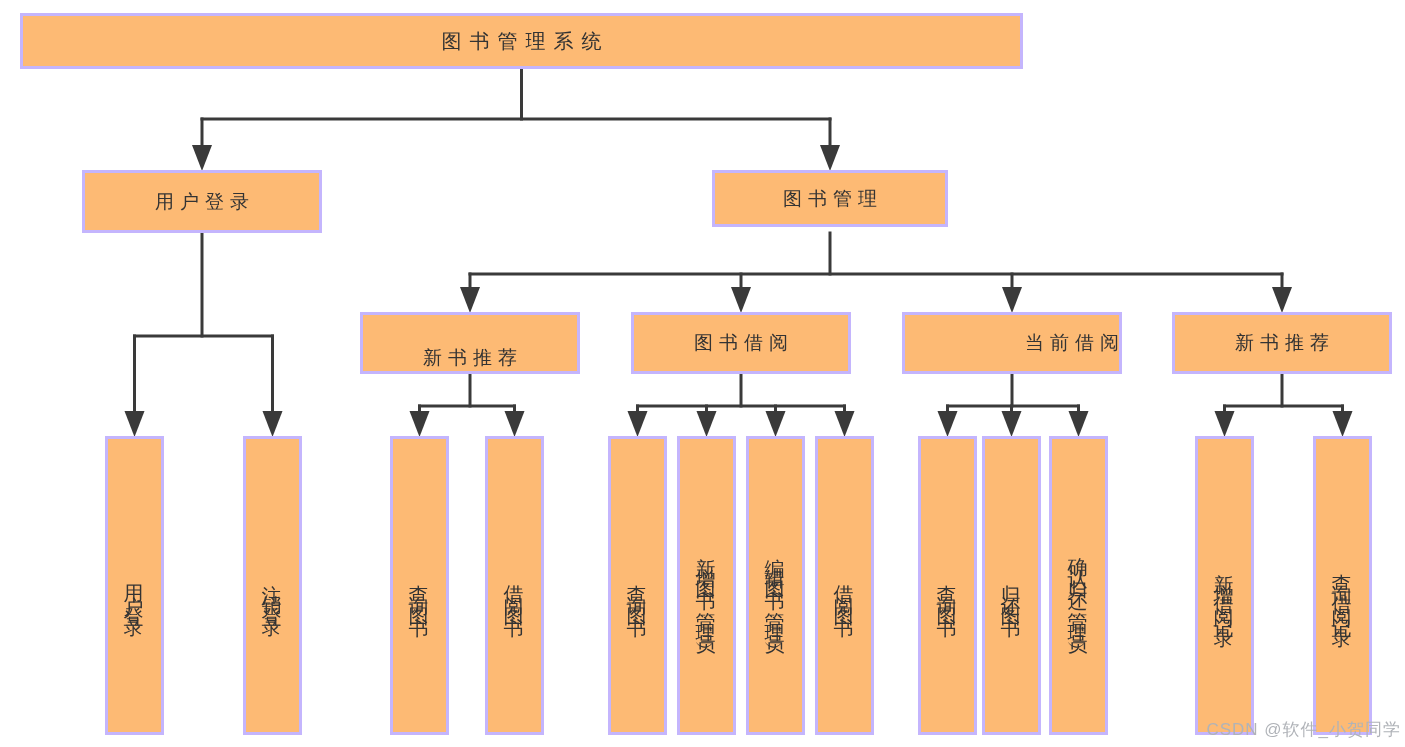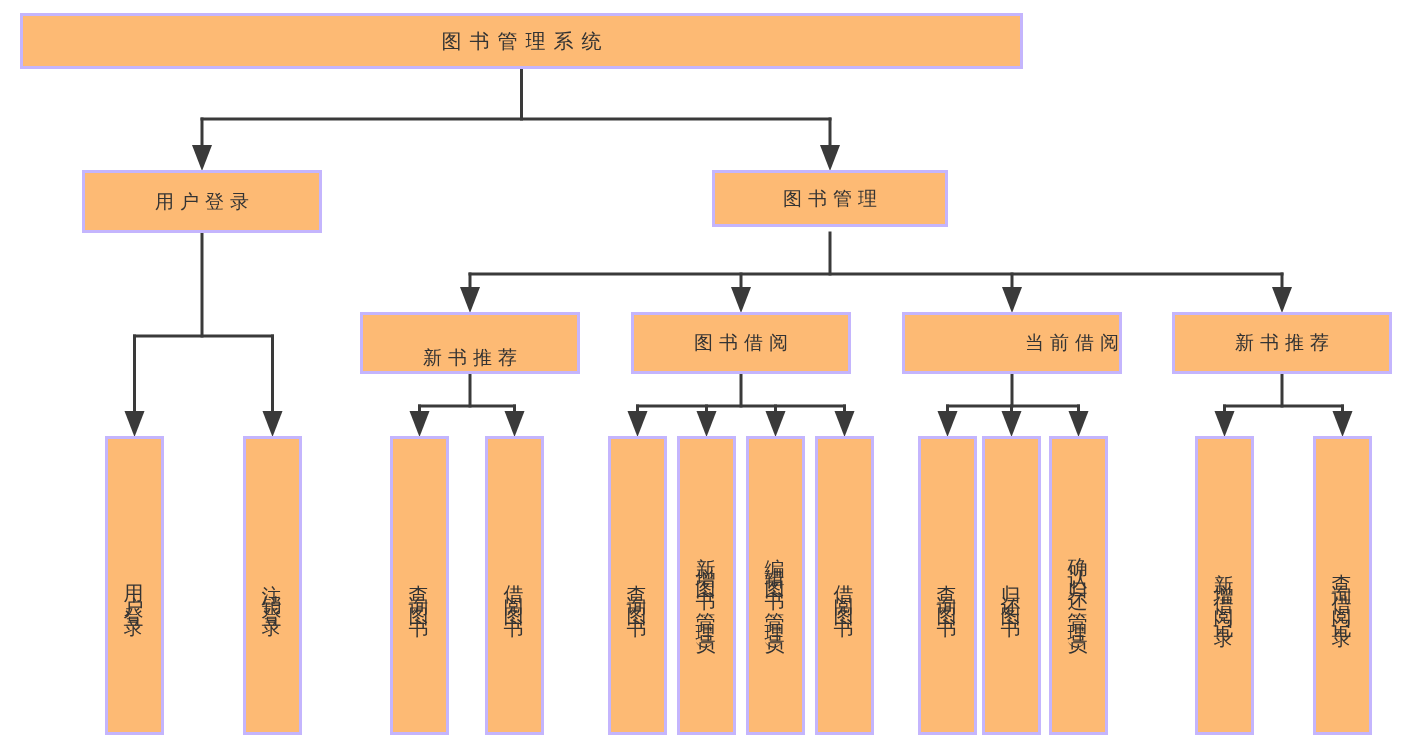--- a/index.html
+++ b/index.html
@@ -141,13 +141,14 @@
       <div class="node v" style="left: 1049px; top: 436px; width: 59px; height: 299px;">
         <span>确认归还（管理员）</span>
       </div>
       <div class="node v" style="left: 1195px; top: 436px; width: 59px; height: 299px;">
         <span>新增借阅记录</span>
       </div>
       <div class="node v" style="left: 1313px; top: 436px; width: 59px; height: 299px;">
         <span>查询借阅记录</span>
       </div>
     </div>
+  <div class="watermark">CSDN @软件_小贺同学</div>
 </div>
 
 </body></html>

